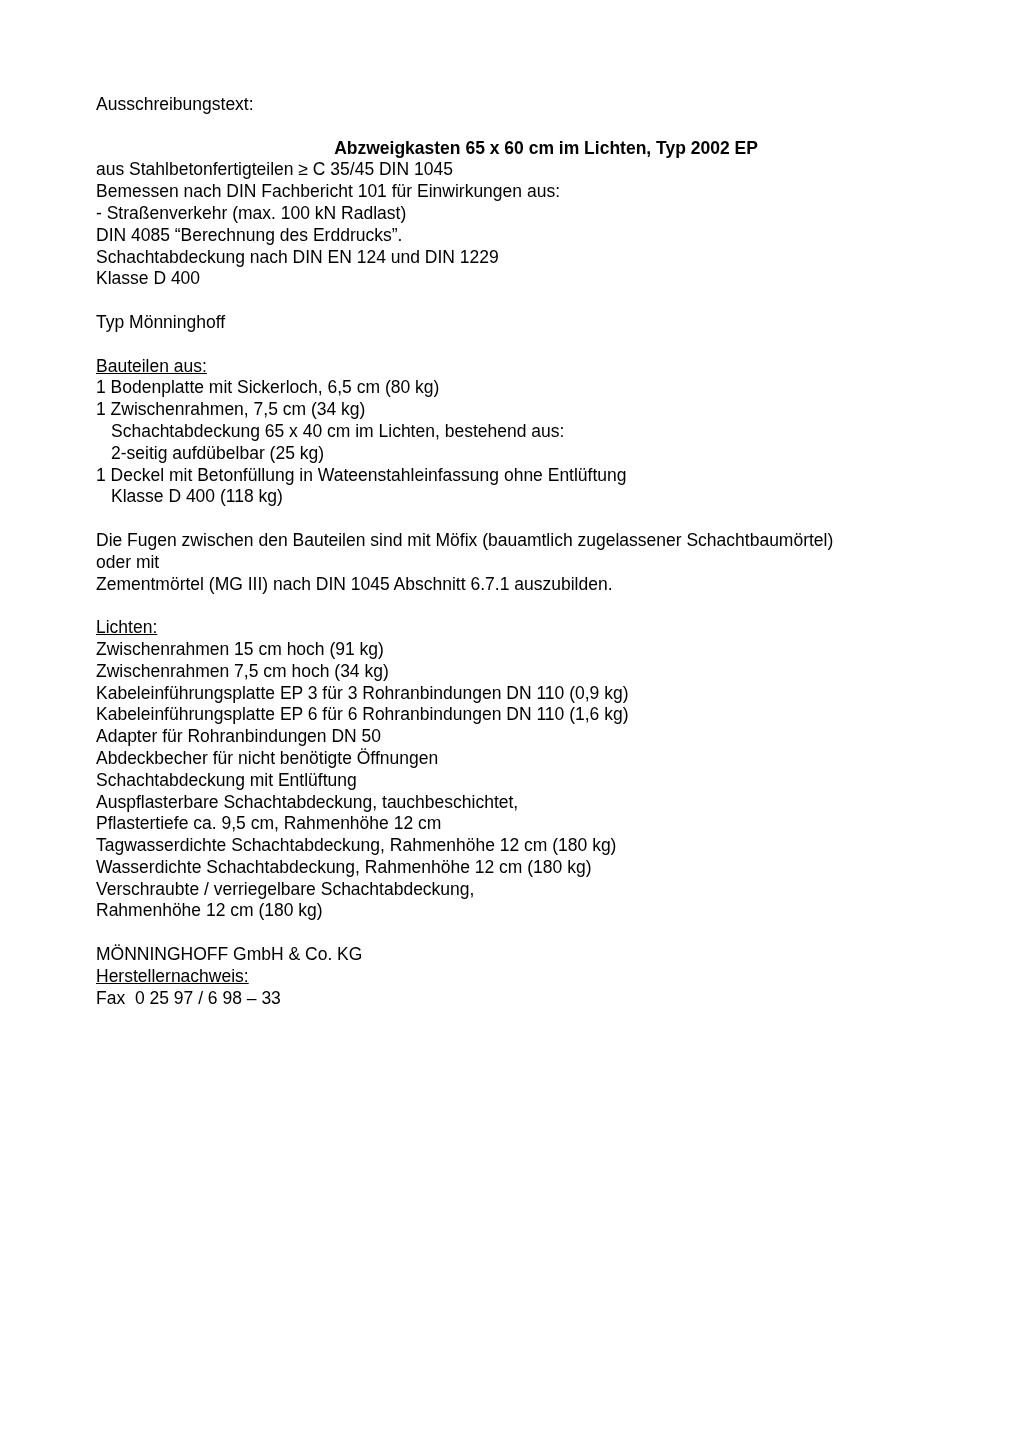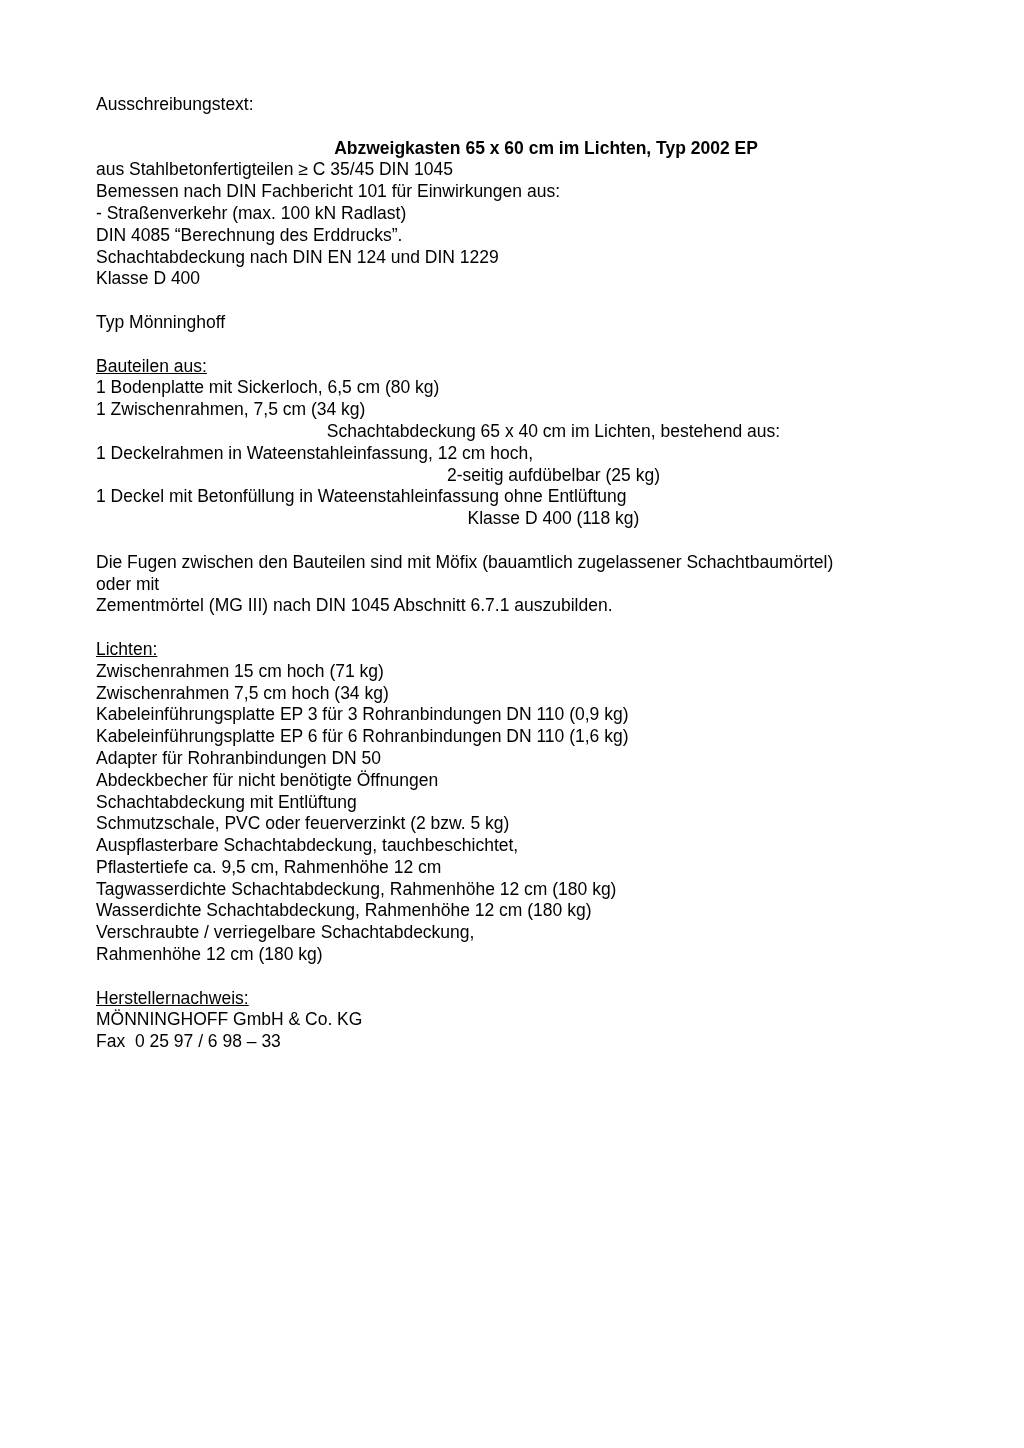--- a/index.html
+++ b/index.html
@@ -18,21 +18,21 @@
     font-size: 17.5px;
     line-height: 21.8px;
     color: #000000;
   }
   .line {
     min-height: 21.8px;
     white-space: pre-wrap;
   }
   .bold   { font-weight: bold; text-align: center; }
   .uline  { text-decoration: underline; }
-  .cont   { padding-left: 15px; text-align: center; }
+  .cont   { padding-left: 15px; }
 </style>
 </head>
 <body>
 
 <div class="page">
 
   <div class="line">Ausschreibungstext:</div>
   <div class="line"></div>
 
   <div class="line bold">Abzweigkasten 65 x 60 cm im Lichten, Typ 2002 EP</div>
@@ -44,45 +44,43 @@
   <div class="line">Klasse D 400</div>
   <div class="line"></div>
 
   <div class="line">Typ Mönninghoff</div>
   <div class="line"></div>
 
   <div class="line uline">Bauteilen aus:</div>
   <div class="line">1 Bodenplatte mit Sickerloch, 6,5 cm (80 kg)</div>
   <div class="line">1 Zwischenrahmen, 7,5 cm (34 kg)</div>
   <div class="line cont">Schachtabdeckung 65 x 40 cm im Lichten, bestehend aus:</div>
-  <div class="line">1 Deckelrahmen in Wateenstahleinfassung, 12 cm hoch,</div>
   <div class="line cont">2-seitig aufdübelbar (25 kg)</div>
   <div class="line">1 Deckel mit Betonfüllung in Wateenstahleinfassung ohne Entlüftung</div>
   <div class="line cont">Klasse D 400 (118 kg)</div>
   <div class="line"></div>
 
   <div class="line">Die Fugen zwischen den Bauteilen sind mit Möfix (bauamtlich zugelassener Schachtbaumörtel)</div>
   <div class="line">oder mit</div>
   <div class="line">Zementmörtel (MG III) nach DIN 1045 Abschnitt 6.7.1 auszubilden.</div>
   <div class="line"></div>
 
   <div class="line uline">Lichten:</div>
-  <div class="line">Zwischenrahmen 15 cm hoch (71 kg)</div>
+  <div class="line">Zwischenrahmen 15 cm hoch (91 kg)</div>
   <div class="line">Zwischenrahmen 7,5 cm hoch (34 kg)</div>
   <div class="line">Kabeleinführungsplatte EP 3 für 3 Rohranbindungen DN 110 (0,9 kg)</div>
   <div class="line">Kabeleinführungsplatte EP 6 für 6 Rohranbindungen DN 110 (1,6 kg)</div>
   <div class="line">Adapter für Rohranbindungen DN 50</div>
   <div class="line">Abdeckbecher für nicht benötigte Öffnungen</div>
   <div class="line">Schachtabdeckung mit Entlüftung</div>
-  <div class="line">Schmutzschale, PVC oder feuerverzinkt (2 bzw. 5 kg)</div>
   <div class="line">Auspflasterbare Schachtabdeckung, tauchbeschichtet,</div>
   <div class="line">Pflastertiefe ca. 9,5 cm, Rahmenhöhe 12 cm</div>
   <div class="line">Tagwasserdichte Schachtabdeckung, Rahmenhöhe 12 cm (180 kg)</div>
   <div class="line">Wasserdichte Schachtabdeckung, Rahmenhöhe 12 cm (180 kg)</div>
   <div class="line">Verschraubte / verriegelbare Schachtabdeckung,</div>
   <div class="line">Rahmenhöhe 12 cm (180 kg)</div>
   <div class="line"></div>
 
+  <div class="line">MÖNNINGHOFF GmbH &amp; Co. KG</div>
   <div class="line uline">Herstellernachweis:</div>
-  <div class="line">MÖNNINGHOFF GmbH &amp; Co. KG</div>
   <div class="line">Fax  0 25 97 / 6 98 – 33</div>
 
 </div>
 
 </body></html>

